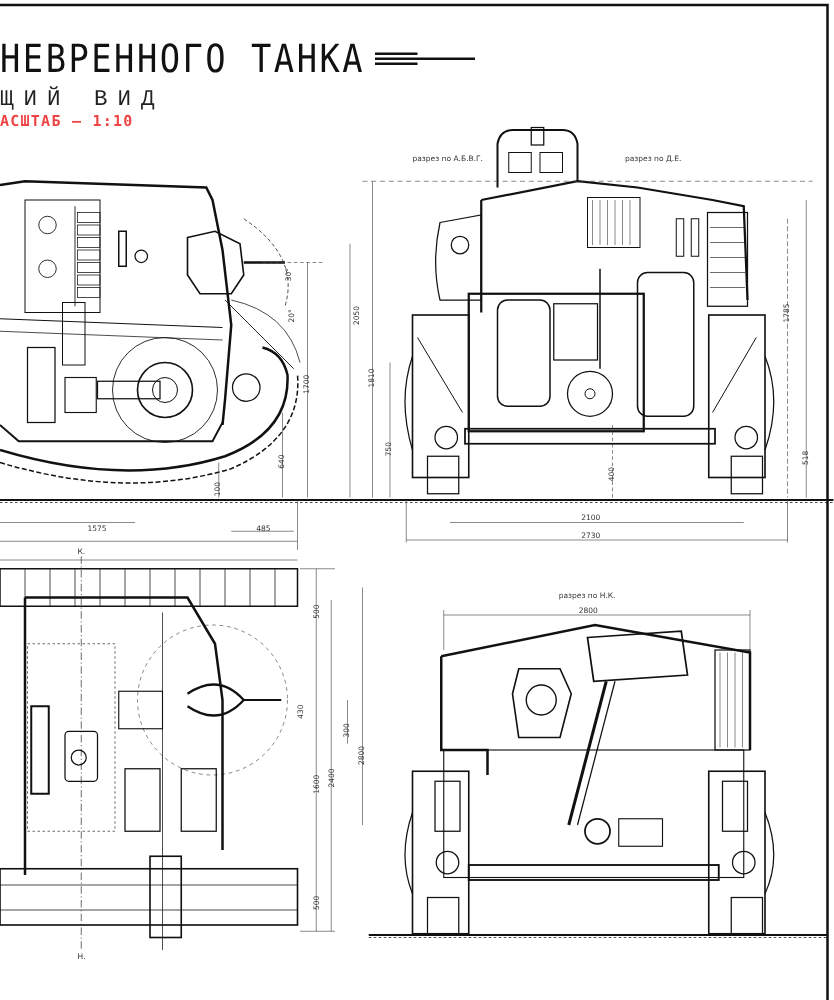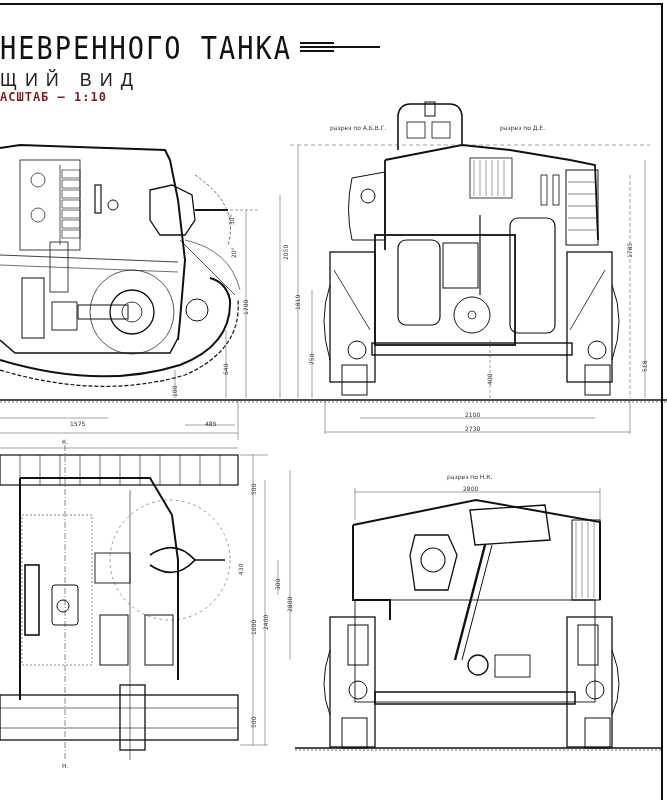--- a/index.html
+++ b/index.html
@@ -1,21 +1,21 @@
 <!DOCTYPE html>
 <html><head>
 <meta charset="utf-8">
 <style>
   html,body{margin:0;padding:0;background:#fff;}
   body{width:667px;height:800px;position:relative;overflow:hidden;font-family:"DejaVu Sans",sans-serif;color:#111;}
   .sheet{position:absolute;left:0;top:0;width:667px;height:650px;}
   svg{position:absolute;left:0;top:0;}
   .title-main{position:absolute;left:0;top:30px;font-family:"DejaVu Sans Mono",monospace;font-size:27px;letter-spacing:2px;color:#111;transform:scaleY(1.15);transform-origin:left top;}
-  .title-sub{position:absolute;left:0;top:70px;font-family:Liberation Sans, sans-serif;font-size:18px;letter-spacing:8px;color:#222;}
-  .title-scale{position:absolute;left:0;top:90px;font-family:"DejaVu Sans Mono",monospace;font-size:12px;font-weight:bold;letter-spacing:1px;color:#7f1d1d;}
+  .title-sub{position:absolute;left:0;top:70px;font-family:Liberation Mono, monospace;font-size:18px;letter-spacing:8px;color:#222;}
+  .title-scale{position:absolute;left:0;top:90px;font-family:"DejaVu Sans Mono",monospace;font-size:12px;font-weight:bold;letter-spacing:1px;color:#ef4444;}
   .caption{position:absolute;font-family:"DejaVu Sans",sans-serif;font-size:6px;color:#333;white-space:nowrap;}
   .dim{position:absolute;font-family:"DejaVu Sans",sans-serif;font-size:6px;color:#333;white-space:nowrap;}
   .vdim{transform:rotate(-90deg);transform-origin:left top;}
   .deco-lines{position:absolute;left:300px;top:42px;width:80px;height:12px;}
   .deco-lines div{position:absolute;left:0;height:2px;background:#111;}
 </style>
 </head>
 <body>
 
 <div class="sheet">

